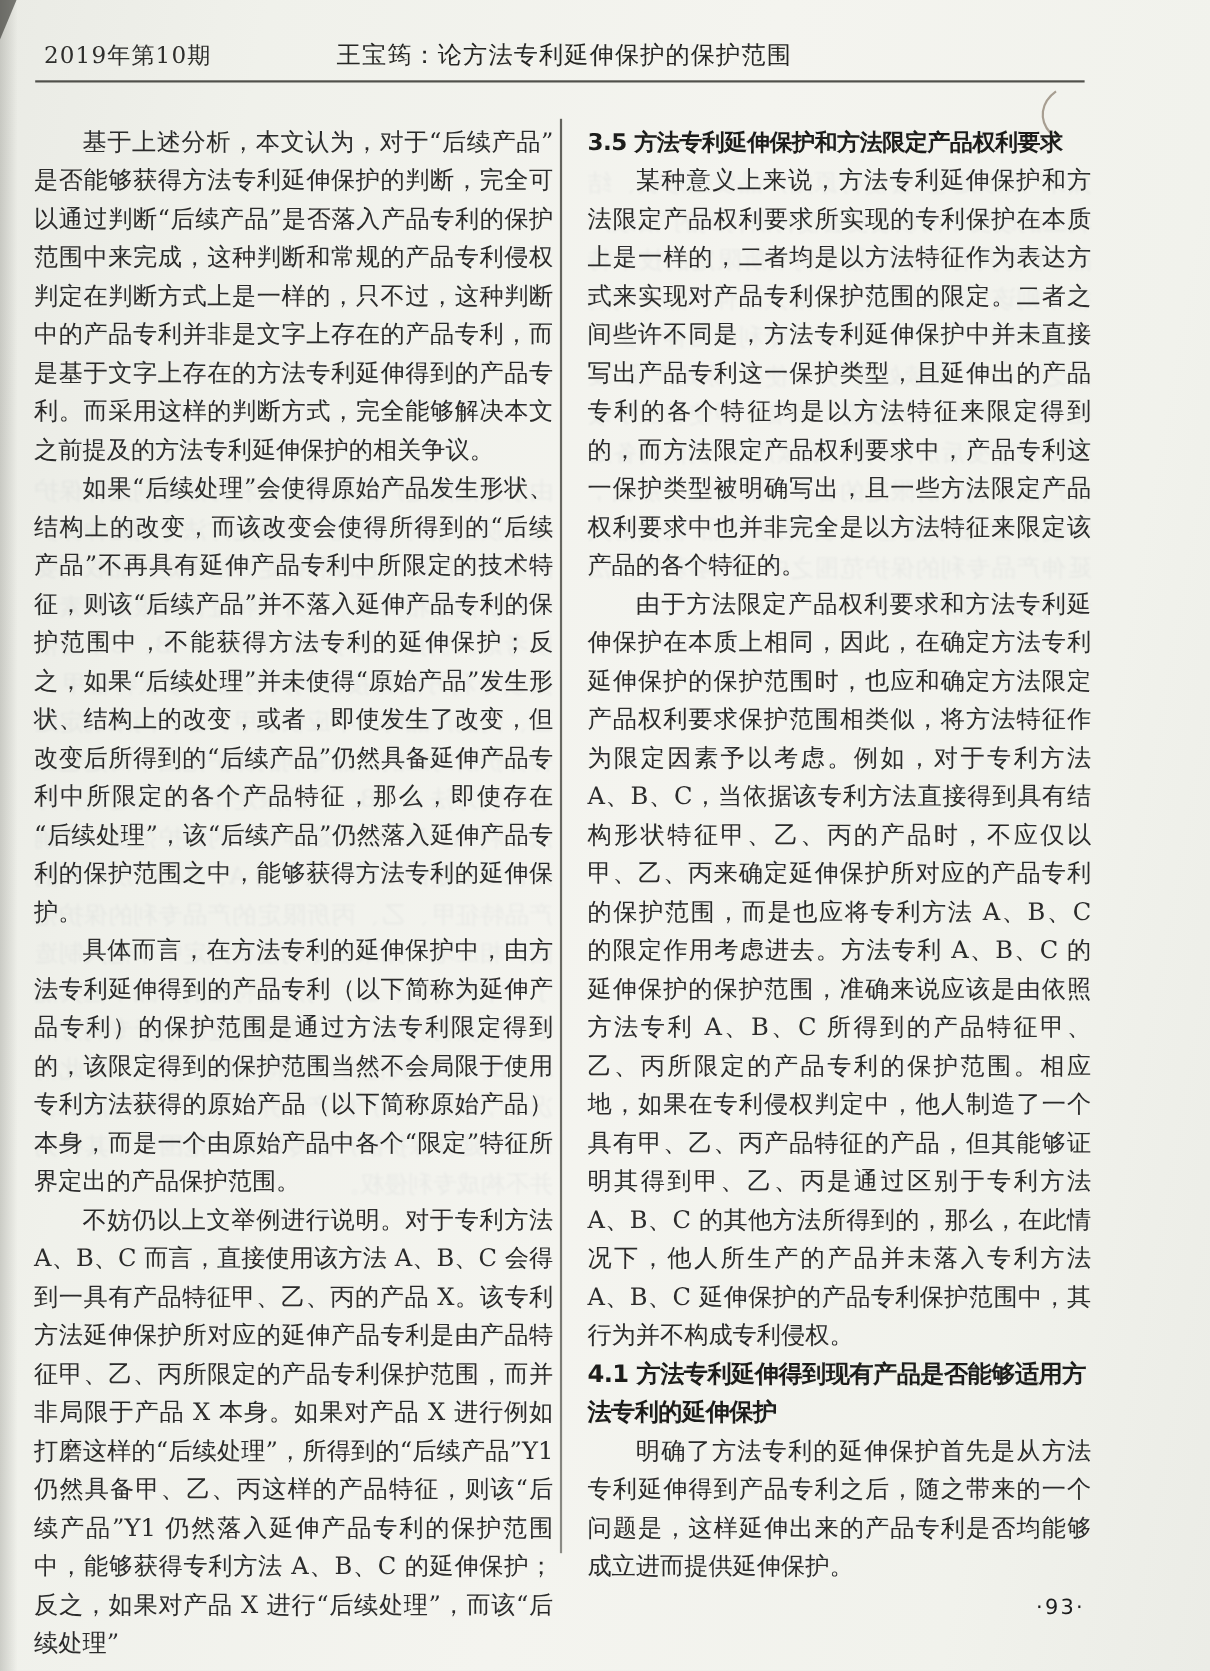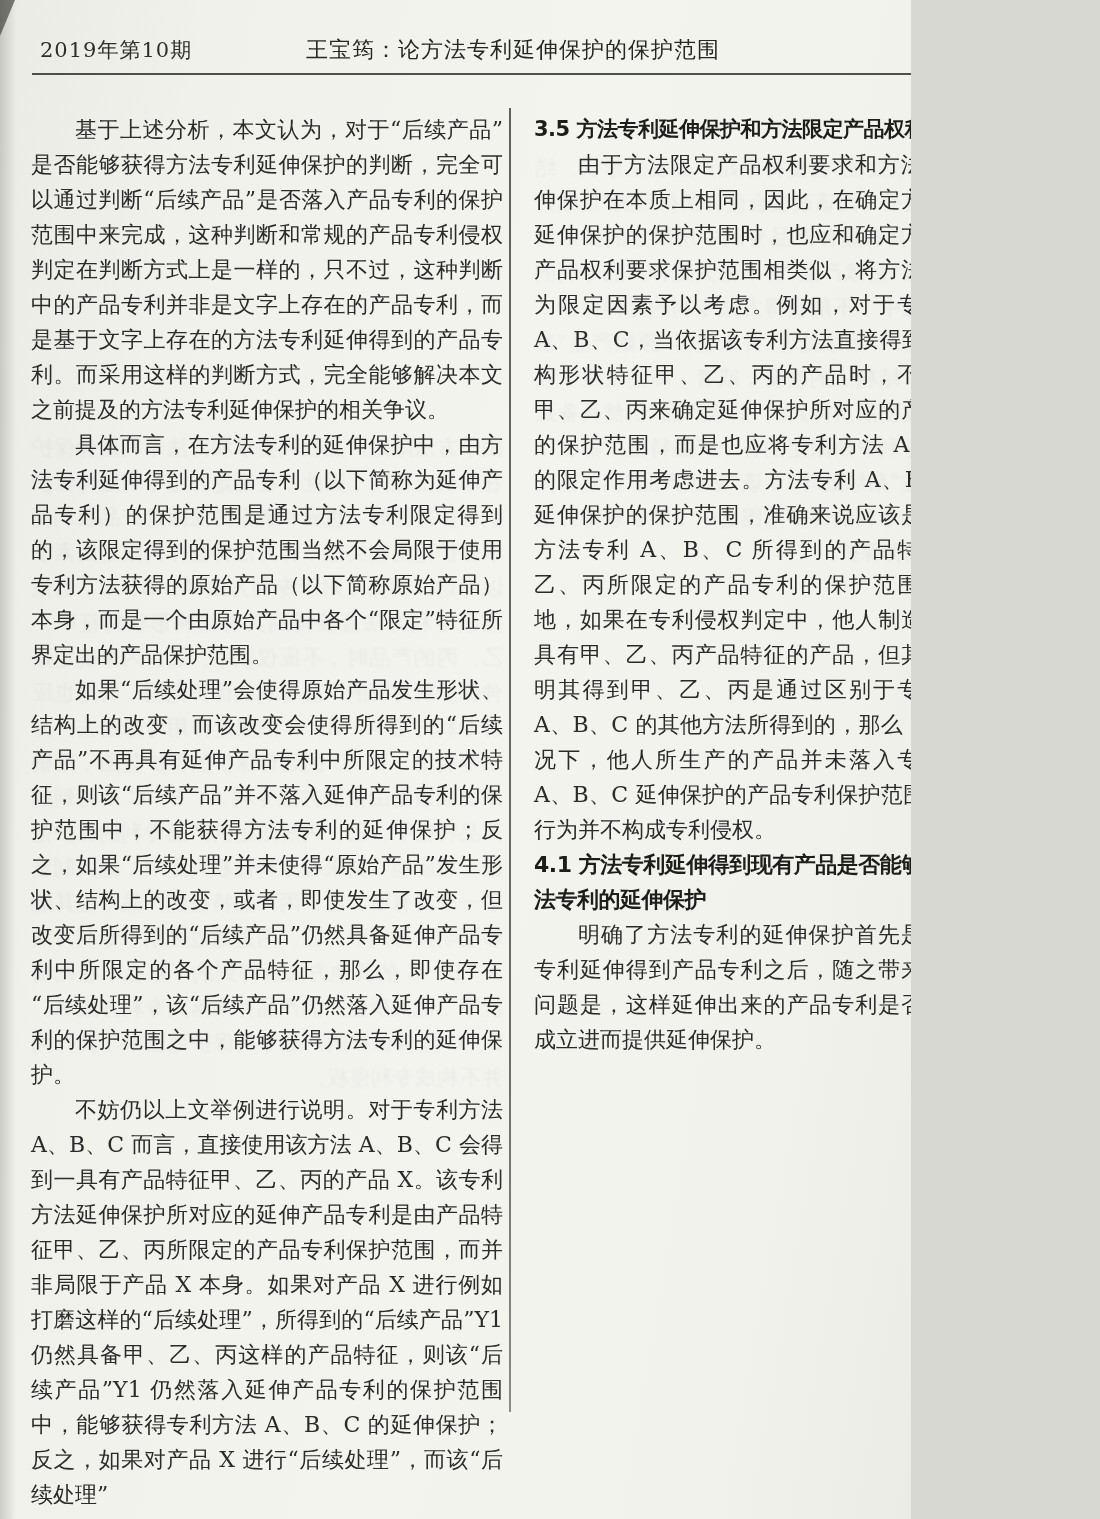--- a/index.html
+++ b/index.html
@@ -2,21 +2,21 @@
 <html lang="zh"><head>
 <meta charset="utf-8">
 <style>
   html,body { margin:0; padding:0; }
   body {
     width:1100px; height:1519px;
     background:#d8d8d3;
     font-family:"DejaVu Serif","Liberation Serif",serif;
   }
   .page {
-    position:relative; width:911px; height:1519px; overflow:hidden;
+    position:relative; width:1100px; height:1519px; overflow:hidden;
     background:linear-gradient(100deg,#eaebe5 0%, #f0f1eb 18%, #f4f4ef 52%, #f1f2ec 82%, #ebece6 100%);
     color:#2b2b2b;
   }
   .edge-left {
     position:absolute; left:0; top:0; bottom:0; width:16px;
     background:linear-gradient(90deg, rgba(75,75,68,.22), rgba(75,75,68,0));
     pointer-events:none;
   }
   .corner-sliver {
     position:absolute; top:0; left:0; width:0; height:0;
@@ -93,27 +93,28 @@
   <div class="ghost ghost-right">如果“后续处理”会使得原始产品发生形状、结构上的改变，而该改变会使得所得到的“后续产品”不再具有延伸产品专利中所限定的技术特征，则该“后续产品”并不落入延伸产品专利的保护范围中，不能获得方法专利的延伸保护；反之，如果“后续处理”并未使得“原始产品”发生形状、结构上的改变，或者，即使发生了改变，但改变后所得到的“后续产品”仍然具备延伸产品专利中所限定的各个产品特征，那么，即使存在“后续处理”，该“后续产品”仍然落入延伸产品专利的保护范围之中，能够获得方法专利的延伸保护。</div>
 
   <div class="hdr-issue">2019年第10期</div>
   <div class="hdr-title">王宝筠：论方法专利延伸保护的保护范围</div>
   <div class="hdr-rule"></div>
 
   <div class="divider"></div>
 
   <div class="col col-left">
     <p class="para">基于上述分析，本文认为，对于“后续产品”是否能够获得方法专利延伸保护的判断，完全可以通过判断“后续产品”是否落入产品专利的保护范围中来完成，这种判断和常规的产品专利侵权判定在判断方式上是一样的，只不过，这种判断中的产品专利并非是文字上存在的产品专利，而是基于文字上存在的方法专利延伸得到的产品专利。而采用这样的判断方式，完全能够解决本文之前提及的方法专利延伸保护的相关争议。</p>
+    <p class="para">如果“后续处理”会使得原始产品发生形状、结构上的改变，而该改变会使得所得到的“后续产品”不再具有延伸产品专利中所限定的技术特征，则该“后续产品”并不落入延伸产品专利的保护范围中，不能获得方法专利的延伸保护；反之，如果“后续处理”并未使得“原始产品”发生形状、结构上的改变，或者，即使发生了改变，但改变后所得到的“后续产品”仍然具备延伸产品专利中所限定的各个产品特征，那么，即使存在“后续处理”，该“后续产品”仍然落入延伸产品专利的保护范围之中，能够获得方法专利的延伸保护。</p>
     <p class="para">具体而言，在方法专利的延伸保护中，由方法专利延伸得到的产品专利（以下简称为延伸产品专利）的保护范围是通过方法专利限定得到的，该限定得到的保护范围当然不会局限于使用专利方法获得的原始产品（以下简称原始产品）本身，而是一个由原始产品中各个“限定”特征所界定出的产品保护范围。</p>
-    <p class="para">如果“后续处理”会使得原始产品发生形状、结构上的改变，而该改变会使得所得到的“后续产品”不再具有延伸产品专利中所限定的技术特征，则该“后续产品”并不落入延伸产品专利的保护范围中，不能获得方法专利的延伸保护；反之，如果“后续处理”并未使得“原始产品”发生形状、结构上的改变，或者，即使发生了改变，但改变后所得到的“后续产品”仍然具备延伸产品专利中所限定的各个产品特征，那么，即使存在“后续处理”，该“后续产品”仍然落入延伸产品专利的保护范围之中，能够获得方法专利的延伸保护。</p>
     <p class="para">不妨仍以上文举例进行说明。对于专利方法 A、B、C 而言，直接使用该方法 A、B、C 会得到一具有产品特征甲、乙、丙的产品 X。该专利方法延伸保护所对应的延伸产品专利是由产品特征甲、乙、丙所限定的产品专利保护范围，而并非局限于产品 X 本身。如果对产品 X 进行例如打磨这样的“后续处理”，所得到的“后续产品”Y1 仍然具备甲、乙、丙这样的产品特征，则该“后续产品”Y1 仍然落入延伸产品专利的保护范围中，能够获得专利方法 A、B、C 的延伸保护；反之，如果对产品 X 进行“后续处理”，而该“后续处理”</p>
   </div>
 
   <div class="col col-right">
     <p class="h-sub">3.5  方法专利延伸保护和方法限定产品权利要求</p>
+    <p class="para">某种意义上来说，方法专利延伸保护和方法限定产品权利要求所实现的专利保护在本质上是一样的，二者均是以方法特征作为表达方式来实现对产品专利保护范围的限定。二者之间些许不同是，方法专利延伸保护中并未直接写出产品专利这一保护类型，且延伸出的产品专利的各个特征均是以方法特征来限定得到的，而方法限定产品权利要求中，产品专利这一保护类型被明确写出，且一些方法限定产品权利要求中也并非完全是以方法特征来限定该产品的各个特征的。</p>
     <p class="para">由于方法限定产品权利要求和方法专利延伸保护在本质上相同，因此，在确定方法专利延伸保护的保护范围时，也应和确定方法限定产品权利要求保护范围相类似，将方法特征作为限定因素予以考虑。例如，对于专利方法 A、B、C，当依据该专利方法直接得到具有结构形状特征甲、乙、丙的产品时，不应仅以甲、乙、丙来确定延伸保护所对应的产品专利的保护范围，而是也应将专利方法 A、B、C 的限定作用考虑进去。方法专利 A、B、C 的延伸保护的保护范围，准确来说应该是由依照方法专利 A、B、C 所得到的产品特征甲、乙、丙所限定的产品专利的保护范围。相应地，如果在专利侵权判定中，他人制造了一个具有甲、乙、丙产品特征的产品，但其能够证明其得到甲、乙、丙是通过区别于专利方法 A、B、C 的其他方法所得到的，那么，在此情况下，他人所生产的产品并未落入专利方法 A、B、C 延伸保护的产品专利保护范围中，其行为并不构成专利侵权。</p>
     <p class="h-sub-wrap">4.1  方法专利延伸得到现有产品是否能够适用方法专利的延伸保护</p>
     <p class="para">明确了方法专利的延伸保护首先是从方法专利延伸得到产品专利之后，随之带来的一个问题是，这样延伸出来的产品专利是否均能够成立进而提供延伸保护。</p>
   </div>
 
   <div class="page-num">·93·</div>
 
 </div>
 
 </body></html>

